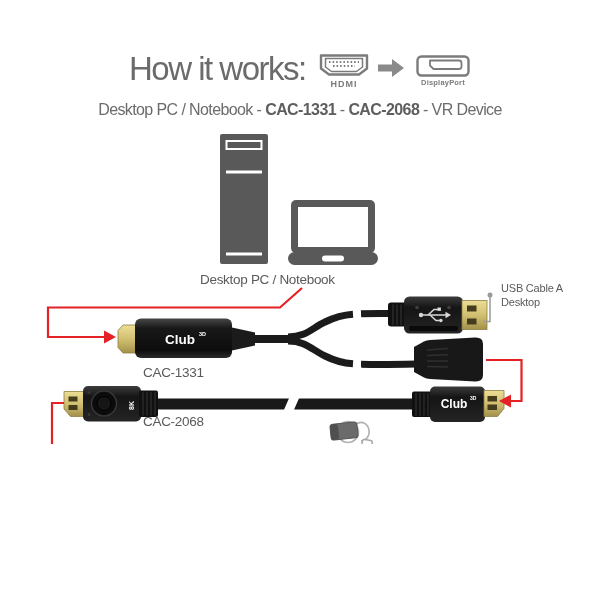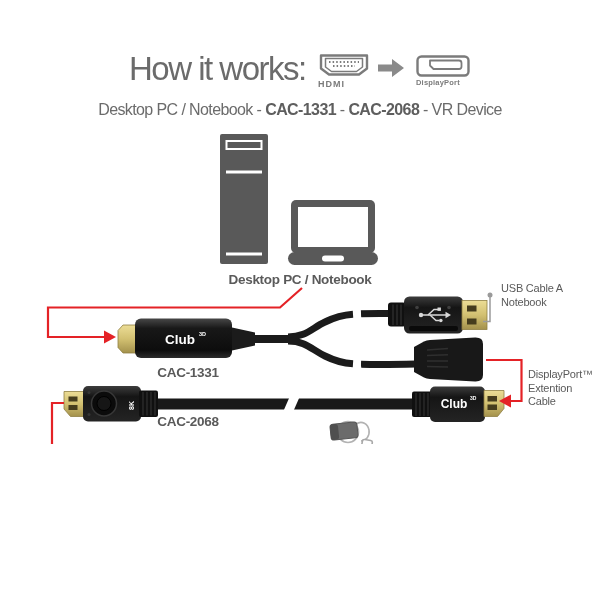--- a/index.html
+++ b/index.html
@@ -1,35 +1,35 @@
 <!DOCTYPE html>
 <html><head>
 <meta charset="utf-8">
 <style>
   html,body{margin:0;padding:0;background:#fff;}
   .canvas{position:relative;width:600px;height:444px;background:#fff;overflow:hidden;
           font-family:"Liberation Sans",sans-serif;}
   
   .title{position:absolute;left:129px;top:50px;font-size:33px;letter-spacing:-1.5px;
          color:#6b6b6b;font-weight:400;white-space:nowrap;}
-  .badge{position:absolute;display:flex;flex-direction:column;}
+  .badge{position:absolute;display:flex;flex-direction:column;align-items:center;}
   .badge-hdmi{left:318px;top:54px;width:52px;}
   .badge-dp{left:416px;top:55px;width:54px;}
   .badge-label{font-weight:700;color:#7b7b7b;margin-top:1px;white-space:nowrap;}
   .badge-hdmi .badge-label{font-size:9px;letter-spacing:1px;}
   .badge-dp .badge-label{font-size:7.5px;letter-spacing:.2px;}
   .head-arrow{position:absolute;left:378px;top:59px;}
   .subtitle{position:absolute;left:0;top:101px;width:600px;text-align:center;
             font-size:16px;letter-spacing:-0.6px;color:#6b6b6b;white-space:nowrap;}
   .subtitle b{font-weight:700;color:#5e5e5e;}
   
   .diagram{position:absolute;left:0;top:0;width:600px;height:600px;}
   
   .lbl{position:absolute;color:#5a5a5a;font-size:13.5px;letter-spacing:-0.3px;}
-  .lbl-center{text-align:center;font-weight:bold;}
+  .lbl-center{}
   .lbl-small{font-size:11px;line-height:13.5px;letter-spacing:-0.2px;}
   .lbl-desktop{left:200px;top:272px;width:200px;}
   .lbl-cac1331{left:143px;top:365px;width:90px;}
   .lbl-usb{left:501px;top:282px;}
   .lbl-dpext{left:528px;top:368px;}
   .lbl-cac2068{left:143px;top:414px;width:90px;}
   .lbl-vrdevice{left:195px;top:522px;width:101px;}
 </style>
 </head>
 <body>
@@ -219,21 +219,17 @@
     <g>
       <path d="M64,403 L52,403 L52,496 L168,496" stroke="#e42226" stroke-width="2.2" fill="none"></path>
       <polygon points="168,489.5 168,502.5 180,496" fill="#e42226"></polygon>
     </g>
   </svg>
 
   <div class="lbl lbl-center lbl-desktop">Desktop PC / Notebook</div>
   <div class="lbl lbl-center lbl-cac1331">CAC-1331</div>
   <div class="lbl lbl-small lbl-usb">
     <div>USB Cable A</div>
-    <div>Notebook</div>
-  </div>
-  <div class="lbl lbl-small lbl-dpext">
-    <div>DisplayPort™</div>
-    <div>Extention Cable</div>
+    <div>Desktop</div>
   </div>
   <div class="lbl lbl-center lbl-cac2068">CAC-2068</div>
 
 </div>
 
 </body></html>

